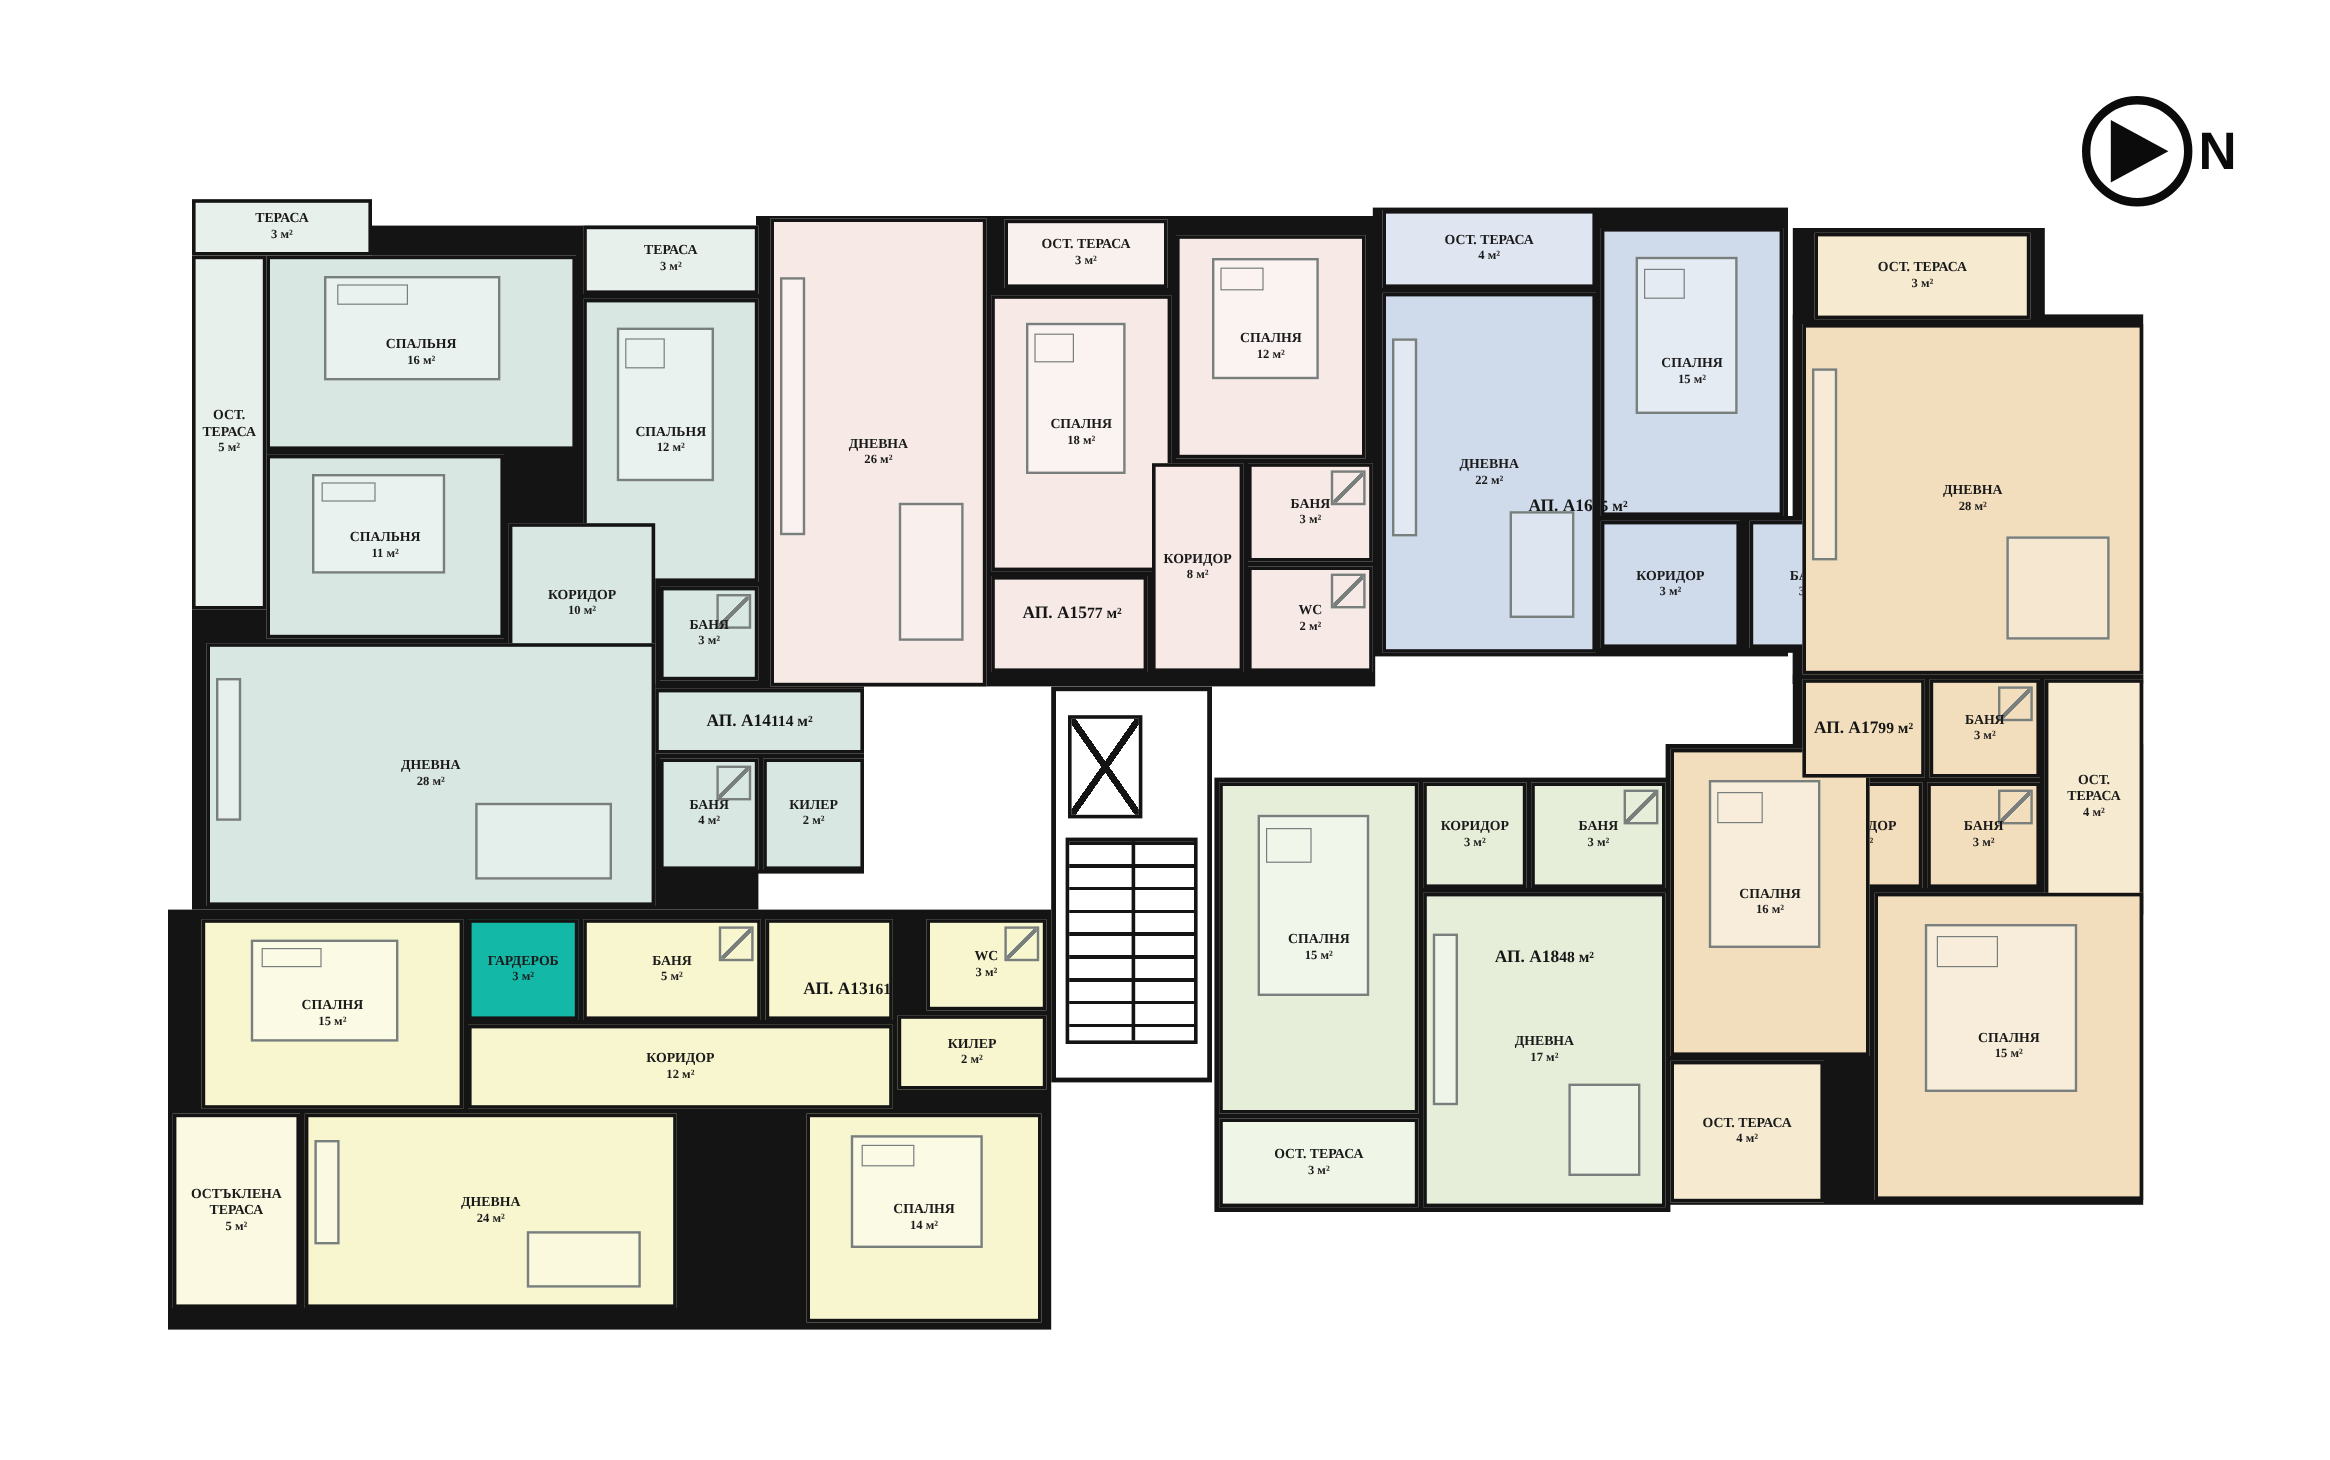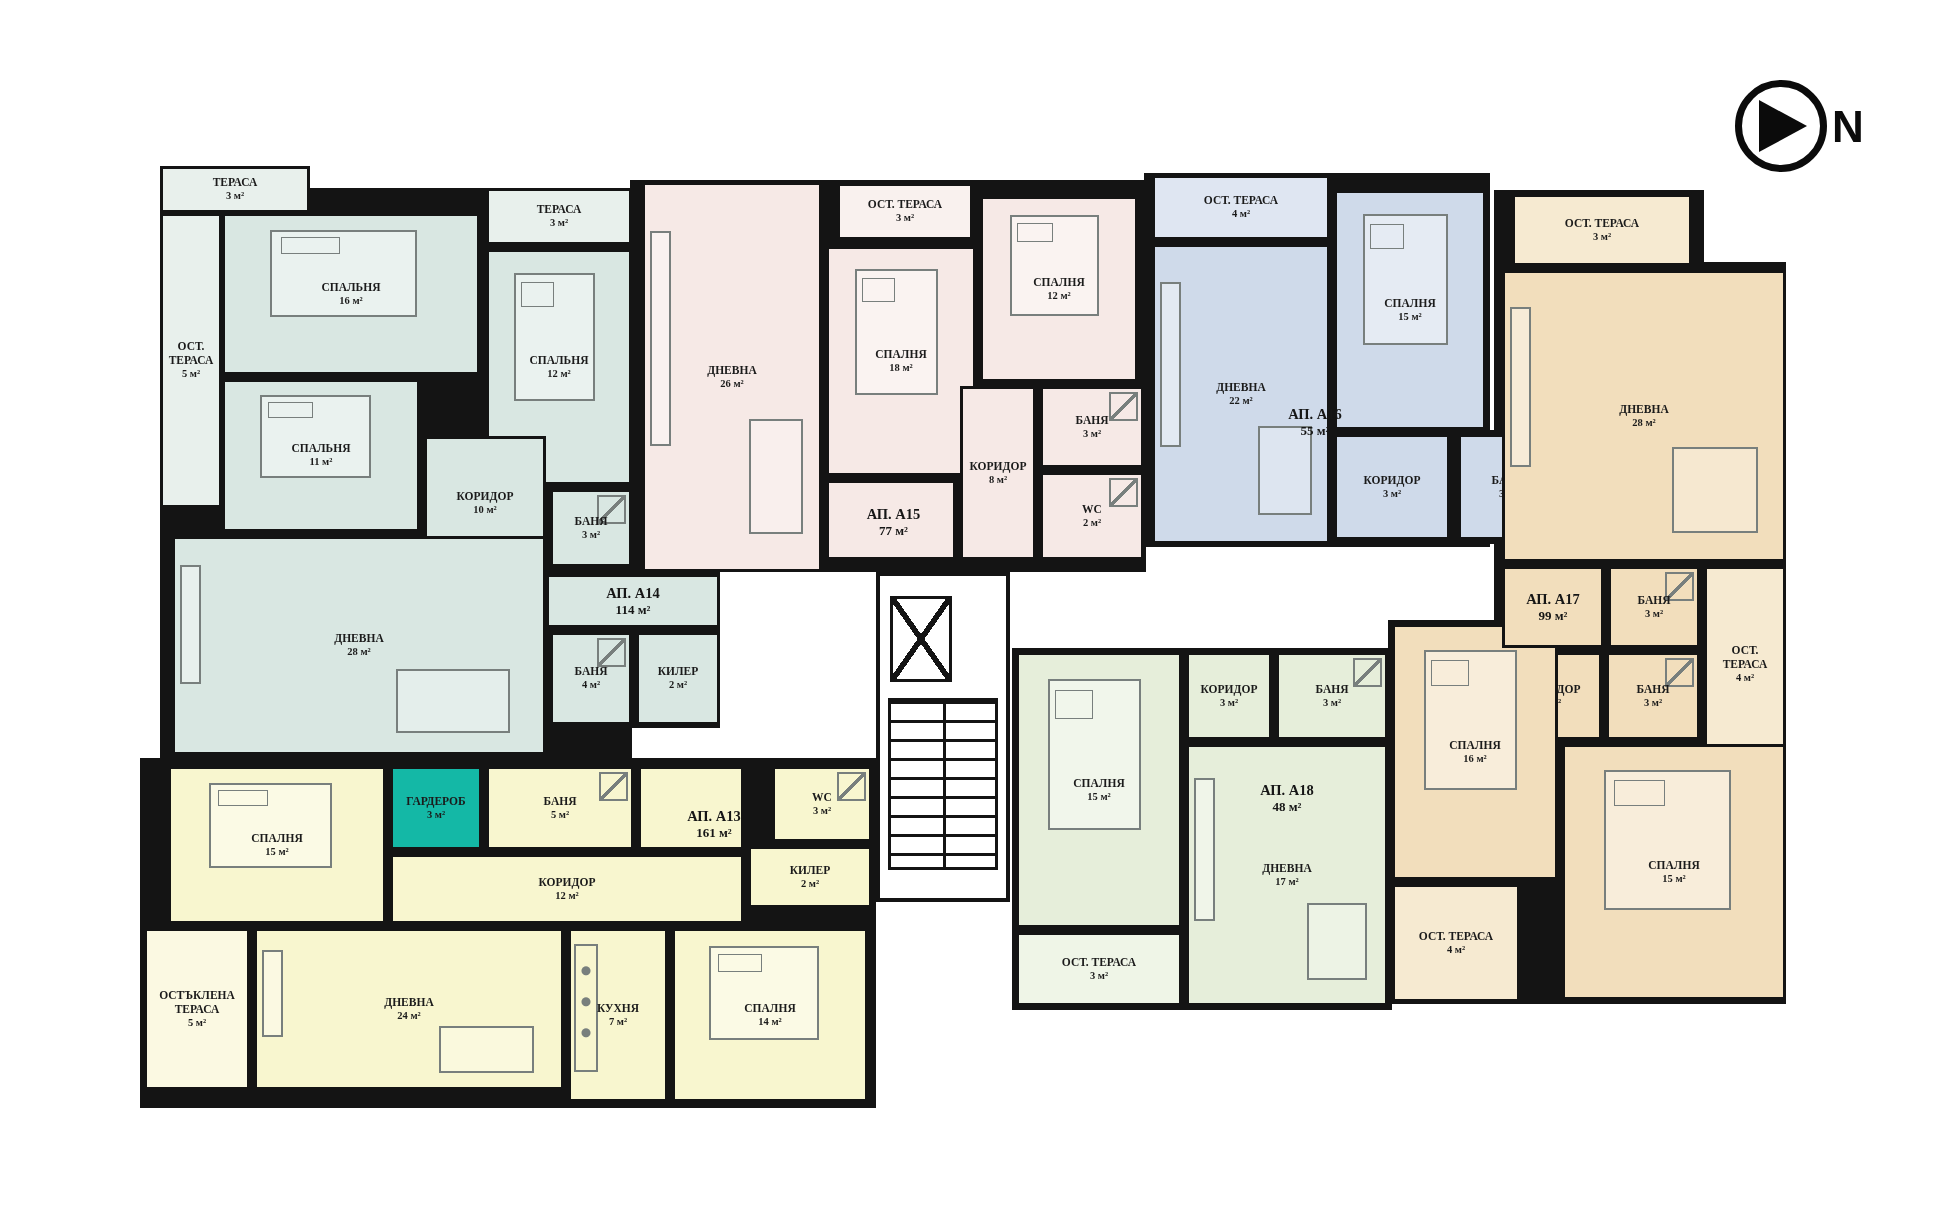--- a/index.html
+++ b/index.html
@@ -4,21 +4,21 @@
 <style>
   html,body{margin:0;padding:0;background:#ffffff;}
   #plan{position:relative;width:1942px;height:1217px;background:#ffffff;overflow:hidden;
         font-family:"Liberation Serif", serif;}
   .shell{position:absolute;background:#141414;z-index:1;}
   .room{position:absolute;border:3px solid #141414;box-sizing:border-box;z-index:2;}
   .room-label{position:absolute;inset:0;display:flex;flex-direction:column;align-items:center;
       justify-content:center;text-align:center;font-weight:bold;font-size:11.5px;line-height:1.2;
       color:#1b1b1b;z-index:3;pointer-events:none;padding:1px;}
   .room-label .area{font-size:10.5px;}
-  .apt-label{position:absolute;z-index:4;display:flex;flex-direction:column;align-items:center;
+  .apt-label{position:absolute;z-index:4;display:flex;flex-direction:row;align-items:center;
       justify-content:center;text-align:center;font-weight:bold;font-size:14.5px;line-height:1.25;
       color:#161616;pointer-events:none;}
   .apt-label .apt-area{font-size:13px;}
   
   .furn{position:absolute;box-sizing:border-box;z-index:2;}
   .furn-bed{left:18%;top:9%;width:58%;height:56%;border:2px solid #787f7d;background:rgba(255,255,255,.45);}
   .furn-bed::after{content:"";position:absolute;left:6%;top:6%;width:40%;height:18%;border:1.5px solid #787f7d;}
   .furn-living{left:5px;top:12%;width:21px;height:56%;border:2px solid #787f7d;background:rgba(255,255,255,.4);}
   .furn-table{right:9%;bottom:9%;width:31%;height:30%;border:2px solid #787f7d;background:rgba(255,255,255,.3);}
   .furn-shower{right:3px;top:3px;width:29px;height:29px;border:2px solid #787f7d;
@@ -193,21 +193,21 @@
       </div>
     </div>
     <div class="room" style="left: 1040px; top: 472px; width: 104px; height: 88px; background: rgb(246, 233, 230);">
       <div class="furn furn-shower"></div>
       <div class="room-label">
         <span>WC</span>
         <span class="area">2 м²</span>
       </div>
     </div>
     <div class="room" style="left: 826px; top: 480px; width: 130px; height: 80px; background: rgb(246, 233, 230);"></div>
-    <div class="apt-label" style="left: 830px; top: 492px; width: 127px; height: 60px;">
+    <div class="apt-label" style="left: 830px; top: 481px; width: 127px; height: 60px;">
       <span>АП. А15</span>
       <span class="apt-area">77 м²</span>
     </div>
     <div class="room terrace" style="left: 1152px; top: 175px; width: 178px; height: 65px; background: rgb(223, 230, 242);">
       <div class="room-label">
         <span>ОСТ. ТЕРАСА</span>
         <span class="area">4 м²</span>
       </div>
     </div>
     <div class="room" style="left: 1152px; top: 244px; width: 178px; height: 300px; background: rgb(207, 218, 234);">
@@ -353,27 +353,20 @@
       </div>
     </div>
     <div class="room" style="left: 254px; top: 928px; width: 310px; height: 162px; background: rgb(248, 246, 207);">
       <div class="furn furn-living"></div>
       <div class="furn furn-table"></div>
       <div class="room-label">
         <span>ДНЕВНА</span>
         <span class="area">24 м²</span>
       </div>
     </div>
-    <div class="room" style="left: 568px; top: 928px; width: 100px; height: 174px; background: rgb(248, 246, 207);">
-      <div class="furn furn-kitchen"></div>
-      <div class="room-label">
-        <span>КУХНЯ</span>
-        <span class="area">7 м²</span>
-      </div>
-    </div>
     <div class="room" style="left: 672px; top: 928px; width: 196px; height: 174px; background: rgb(248, 246, 207);">
       <div class="furn furn-bed"></div>
       <div class="room-label">
         <span>СПАЛНЯ</span>
         <span class="area">14 м²</span>
       </div>
     </div>
     <div class="room" style="left: 638px; top: 766px; width: 106px; height: 84px; background: rgb(248, 246, 207);"></div>
     <div class="apt-label" style="left: 664px; top: 800px; width: 100px; height: 48px;">
       <span>АП. А13</span>

